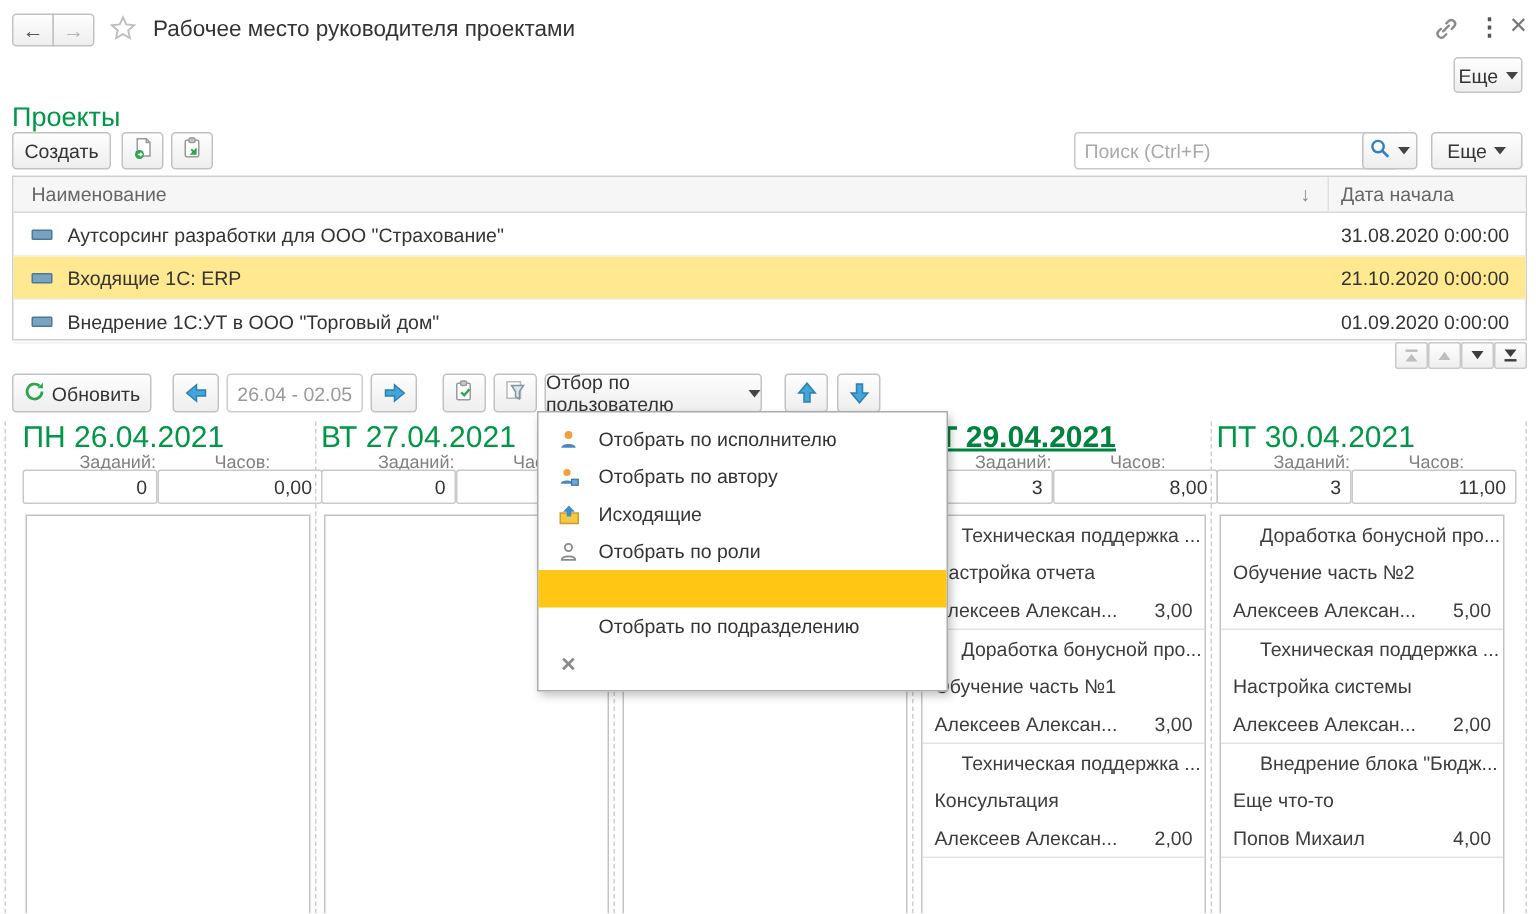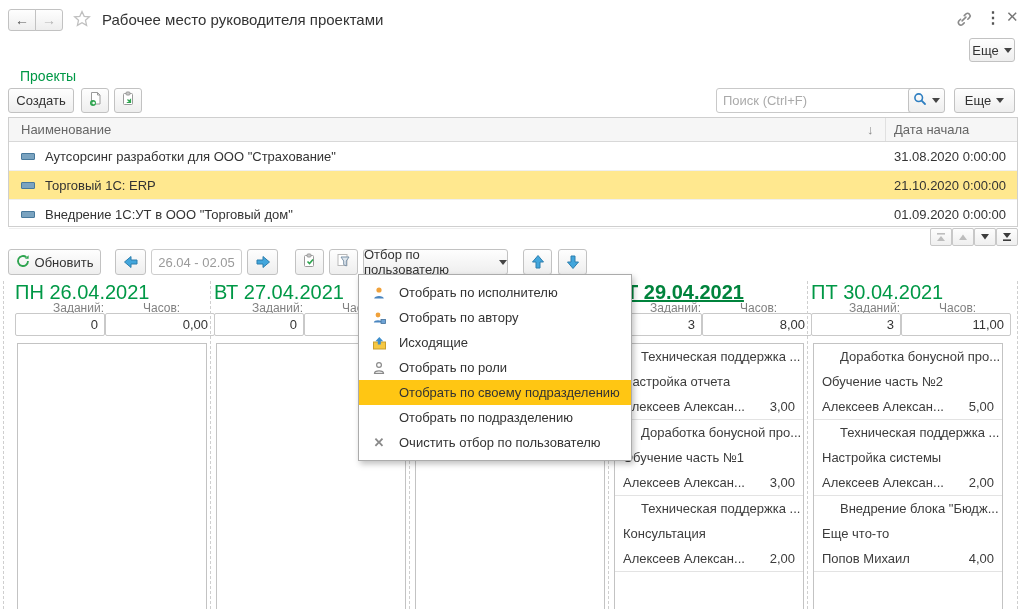--- a/index.html
+++ b/index.html
@@ -69,21 +69,21 @@
       </svg>
   </div>
   <div class="abs" style="left:985px;top:8px;font-size:16px;color:#555;font-weight:bold;">⋮</div>
   <div class="abs" style="left:1006px;top:8px;font-size:15px;color:#777;">✕</div>
 
   <div class="btn" style="left:969px;top:38px;width:46px;height:24px;">
     <span>Еще</span>
       <span class="caret"></span>
   </div>
 
-  <div class="abs green" style="left:20px;top:68px;font-size:14px;">Проекты</div>
+  <div class="abs green" style="left:8px;top:68px;font-size:18px;">Проекты</div>
 
   <div class="btn" style="left:8px;top:88px;width:66px;height:25px;">
     <span>Создать</span>
   </div>
   <div class="btn" style="left:81px;top:88px;width:28px;height:25px;">
     <span>
       <svg width="15" height="16" viewBox="0 0 15 16">
           <path d="M3.5 1.5h6l2.5 2.5v9h-8.5z" fill="#fff" stroke="#9a9a9a"></path>
           <path d="M9.5 1.5v2.5H12" fill="none" stroke="#9a9a9a"></path>
           <circle cx="5" cy="12" r="3" fill="#2ea44f"></circle>
@@ -127,21 +127,21 @@
       <span class="colsep"></span>
     </div>
     <div id="project-rows" style="position:absolute;left:0;top:24px;width:100%;">
         <div class="trow">
           <span class="ricon"></span>
           <span class="rname">Аутсорсинг разработки для ООО "Страхование"</span>
           <span class="rdate">31.08.2020 0:00:00</span>
         </div>
         <div class="trow sel">
           <span class="ricon"></span>
-          <span class="rname">Торговый 1С: ERP</span>
+          <span class="rname">Входящие 1С: ERP</span>
           <span class="rdate">21.10.2020 0:00:00</span>
         </div>
         <div class="trow">
           <span class="ricon"></span>
           <span class="rname">Внедрение 1С:УТ в ООО "Торговый дом"</span>
           <span class="rdate">01.09.2020 0:00:00</span>
         </div>
       </div>
   </div>
 
@@ -337,27 +337,25 @@
         <span class="micon">
           <svg width="14" height="14" viewBox="0 0 14 14">
             <circle cx="7" cy="4" r="2.4" fill="none" stroke="#8a8a8a" stroke-width="1.2"></circle>
             <path d="M2.5 12.3c0-3.2 9-3.2 9 0z" fill="none" stroke="#8a8a8a" stroke-width="1.2"></path>
           </svg>
         </span>
         <span class="mlabel">Отобрать по роли</span>
       </div>
       <div class="mitem hl">
         <span class="micon"></span>
-        <span class="mlabel">Отобрать по своему подразделению</span>
       </div>
       <div class="mitem">
         <span class="micon"></span>
         <span class="mlabel">Отобрать по подразделению</span>
       </div>
       <div class="mitem">
         <span class="micon">
           <span class="xg">✕</span>
         </span>
-        <span class="mlabel">Очистить отбор по пользователю</span>
       </div>
     </div>
 
 </div>
 
 </body></html>

